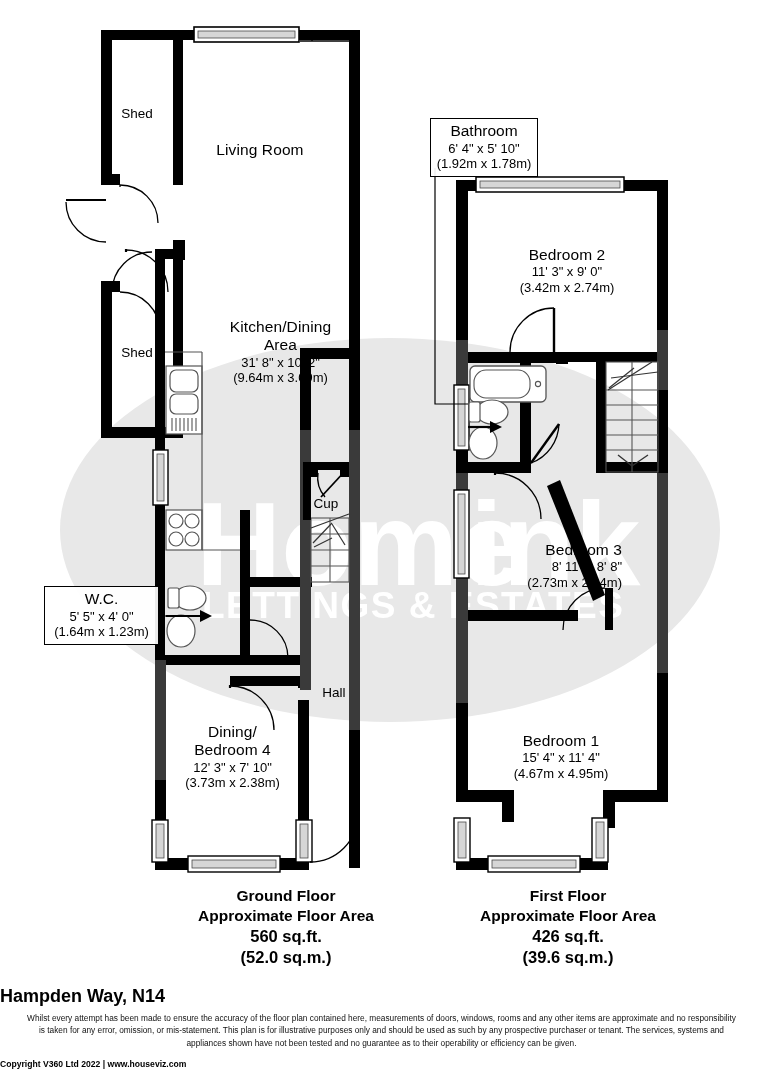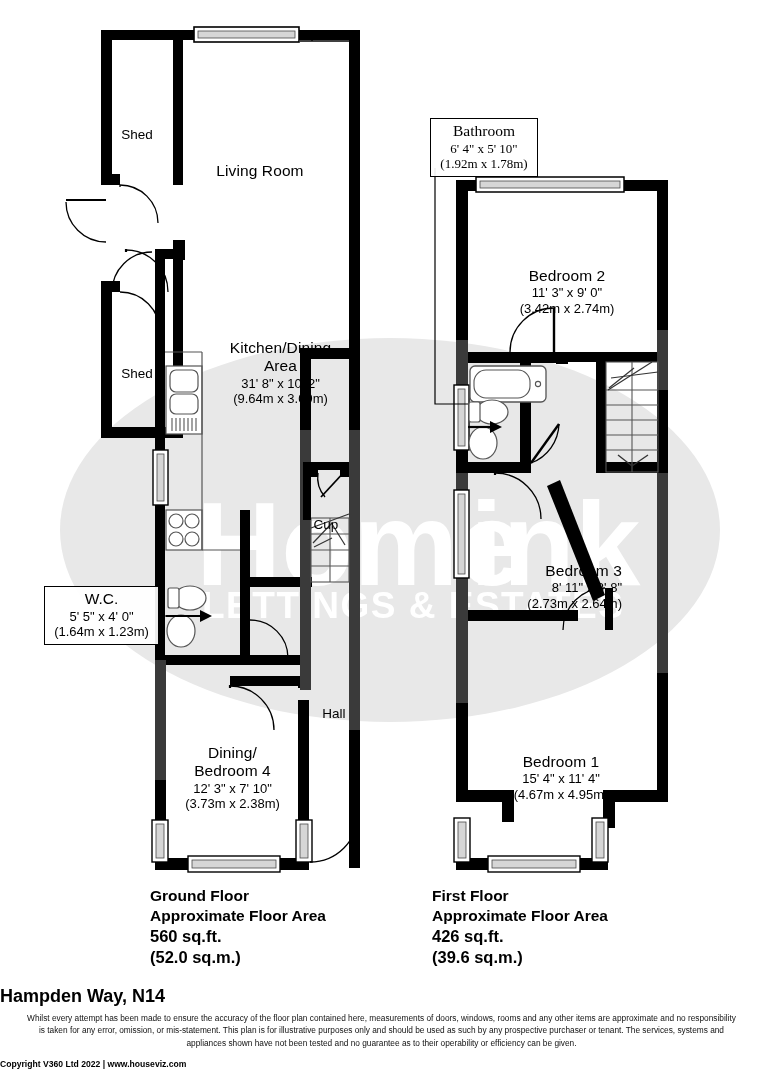--- a/index.html
+++ b/index.html
@@ -26,21 +26,20 @@
     left: 0;
     top: 0;
     width: 763px;
     height: 1080px;
   }
   .lbl {
     position: absolute;
     text-align: center;
     line-height: 1.18;
     white-space: nowrap;
-    margin-top: 21px;
   }
   .room-name {
     font-size: 15.5px;
     letter-spacing: 0.1px;
   }
   .room-dims {
     font-size: 13px;
   }
   .small-name {
     font-size: 13.5px;
@@ -55,21 +54,21 @@
     box-sizing: border-box;
   }
   .callout .c-title {
     font-size: 15.5px;
   }
   .callout .c-dim {
     font-size: 13px;
   }
   .floor-title {
     position: absolute;
-    text-align: left;
+    text-align: center;
     font-weight: bold;
     font-size: 15.5px;
     line-height: 1.28;
     white-space: nowrap;
   }
   .floor-title .big {
     font-size: 16.5px;
   }
   #address {
     position: absolute;
@@ -471,21 +470,21 @@
   <div class="callout" style="left:44px; top:586px; width:115px;">
     <div class="c-title">W.C.</div>
     <div class="c-dim">5' 5" x 4' 0"</div>
     <div class="c-dim">(1.64m x 1.23m)</div>
   </div>
   <svg class="plan-svg" viewBox="0 0 763 1080" style="pointer-events:none;">
     <line x1="159" y1="616" x2="168" y2="616" stroke="#000" stroke-width="1.2"></line>
     <polyline points="435,168 435,404 468,404" fill="none" stroke="#000" stroke-width="1.2"></polyline>
   </svg>
 
-  <div class="callout" style="left:430px; top:118px; width:108px;font-family:Liberation Serif, serif;">
+  <div class="callout" style="left:430px; top:118px; width:108px;">
     <div class="c-title">Bathroom</div>
     <div class="c-dim">6' 4" x 5' 10"</div>
     <div class="c-dim">(1.92m x 1.78m)</div>
   </div>
 
   <div class="lbl" style="left:478px; top:246px; width:178px;">
     <div class="room-name">Bedroom 2</div>
     <div class="room-dims">11' 3" x 9' 0"</div>
     <div class="room-dims">(3.42m x 2.74m)</div>
   </div>

